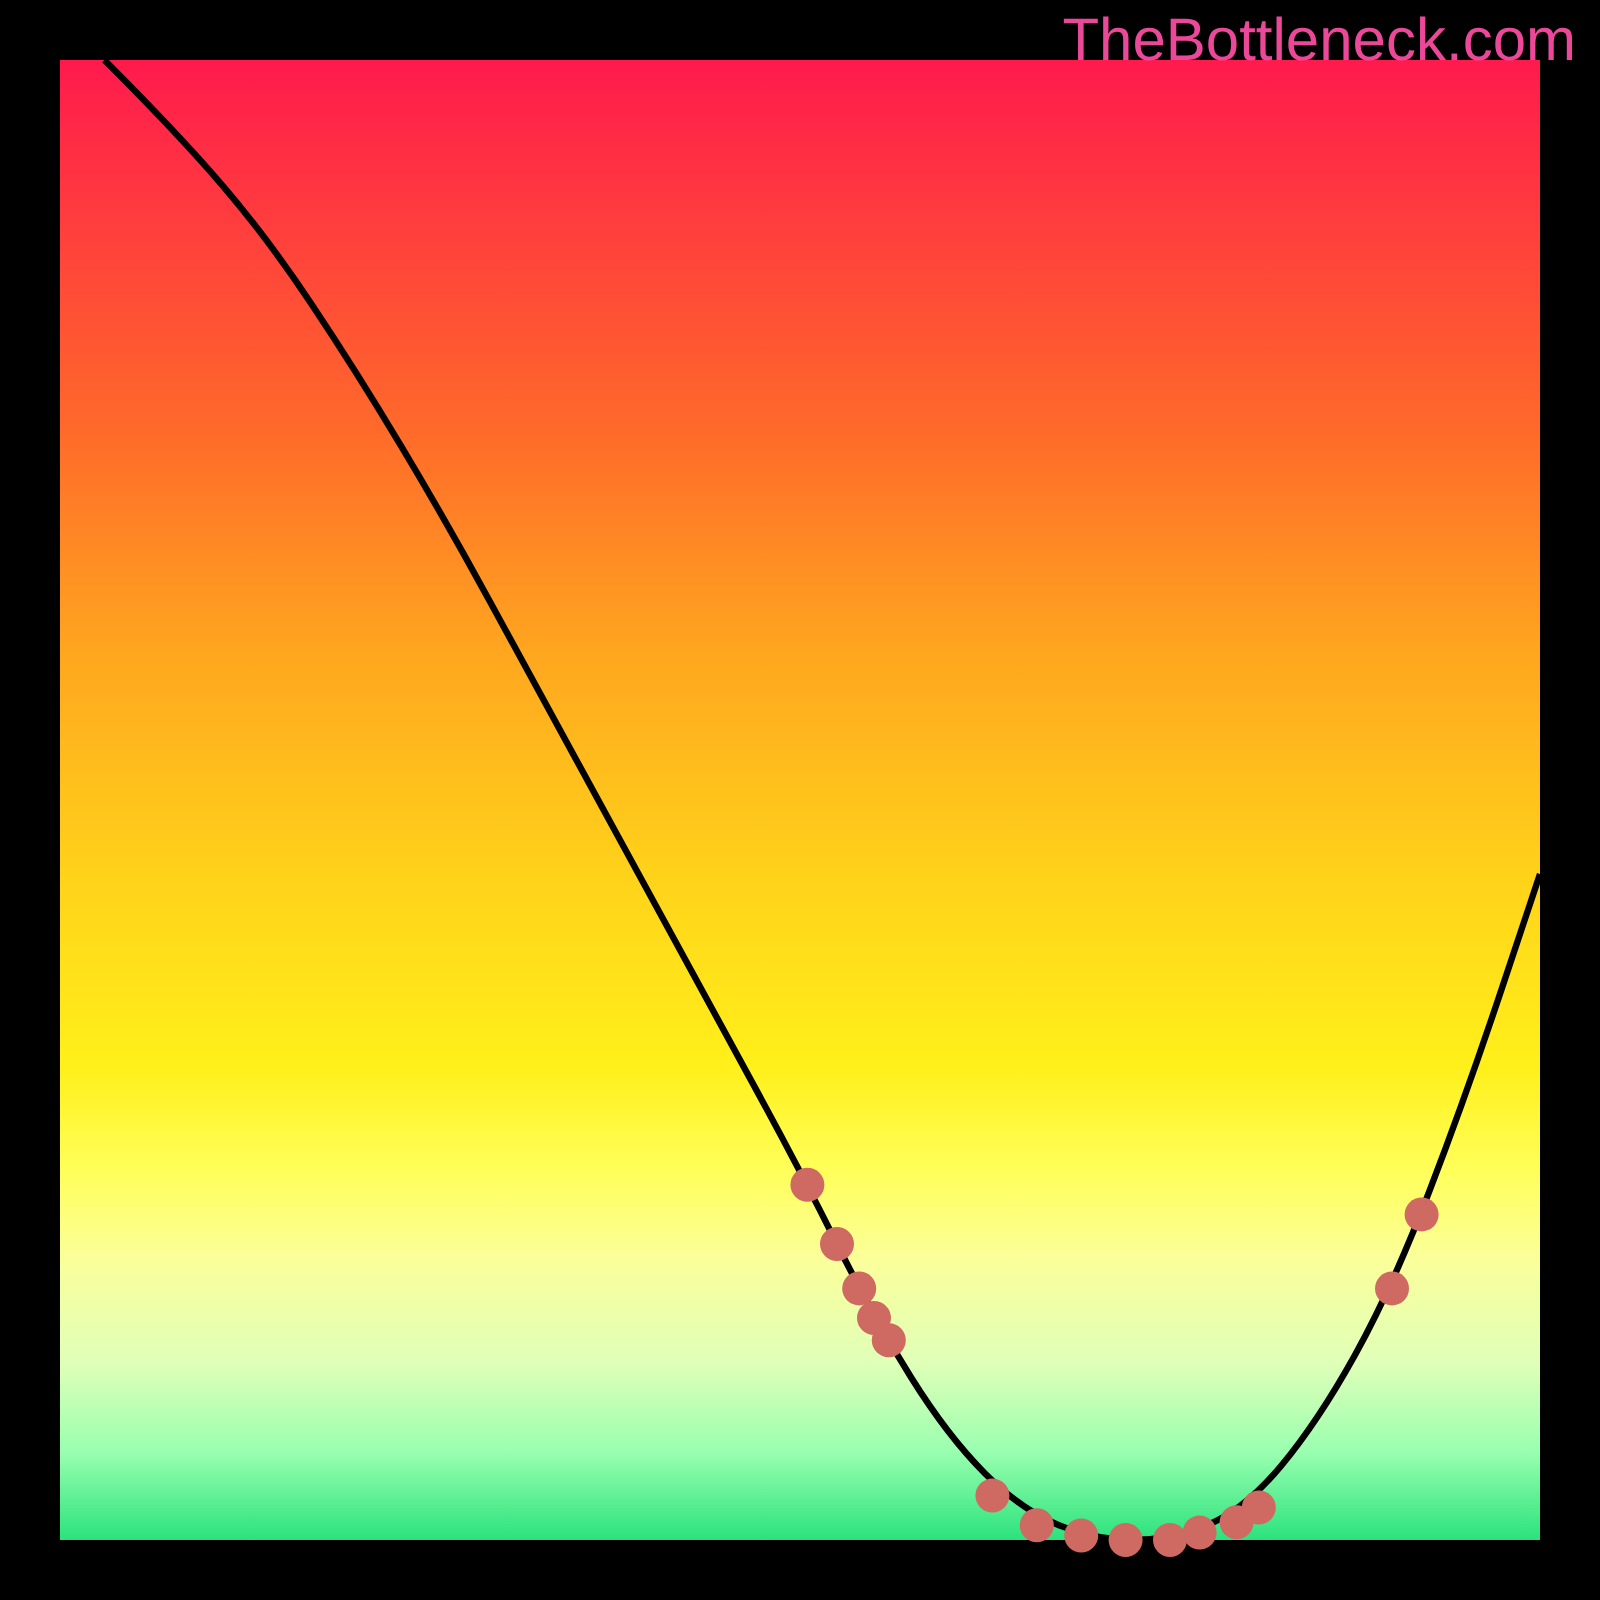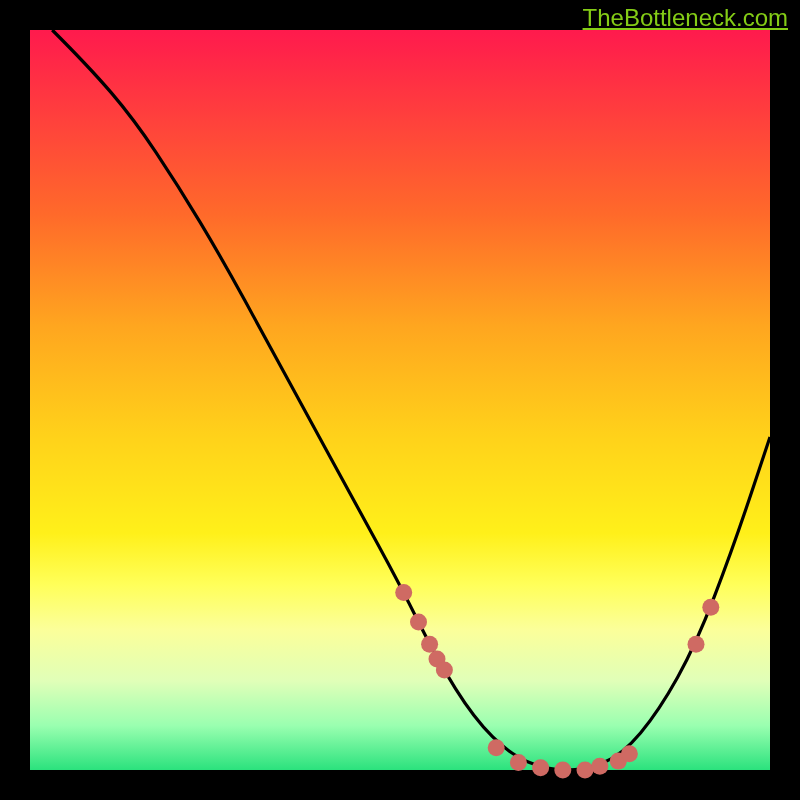--- a/index.html
+++ b/index.html
@@ -7,25 +7,24 @@
     width: 800px;
     height: 800px;
     background: #000;
     position: relative;
     font-family: Arial, sans-serif;
   }
   .watermark {
     position: absolute;
     top: 4px;
     right: 12px;
-    color: #84cc16;
-    font-size: 24px;
+    color: #ec4899;
+    font-size: 30px;
     font-weight: normal;
     z-index: 10;
-    text-decoration: underline;
   }
   .plot-area {
     position: absolute;
     top: 30px;
     left: 30px;
     width: 740px;
     height: 740px;
     background: linear-gradient(to bottom,
       #ff1a4d 0%,
       #ff3a3f 10%,

